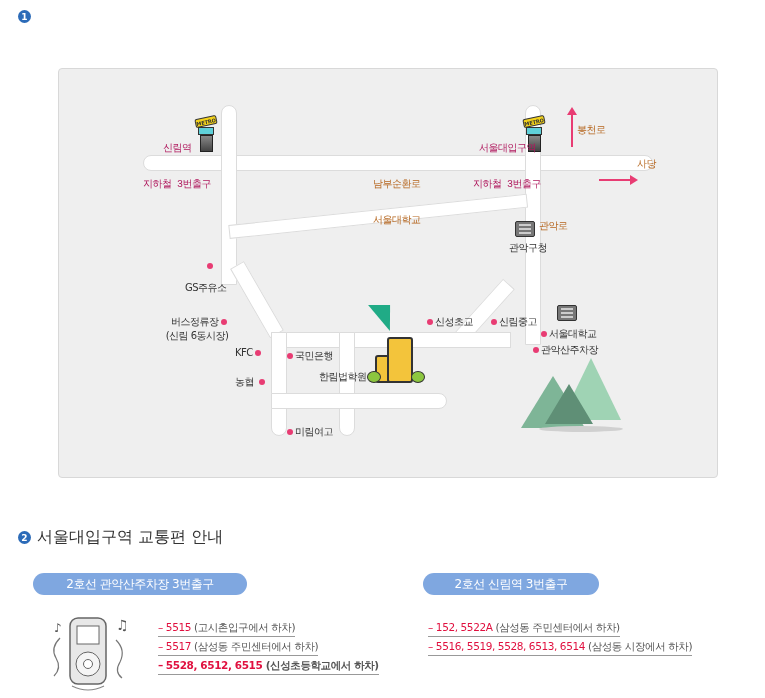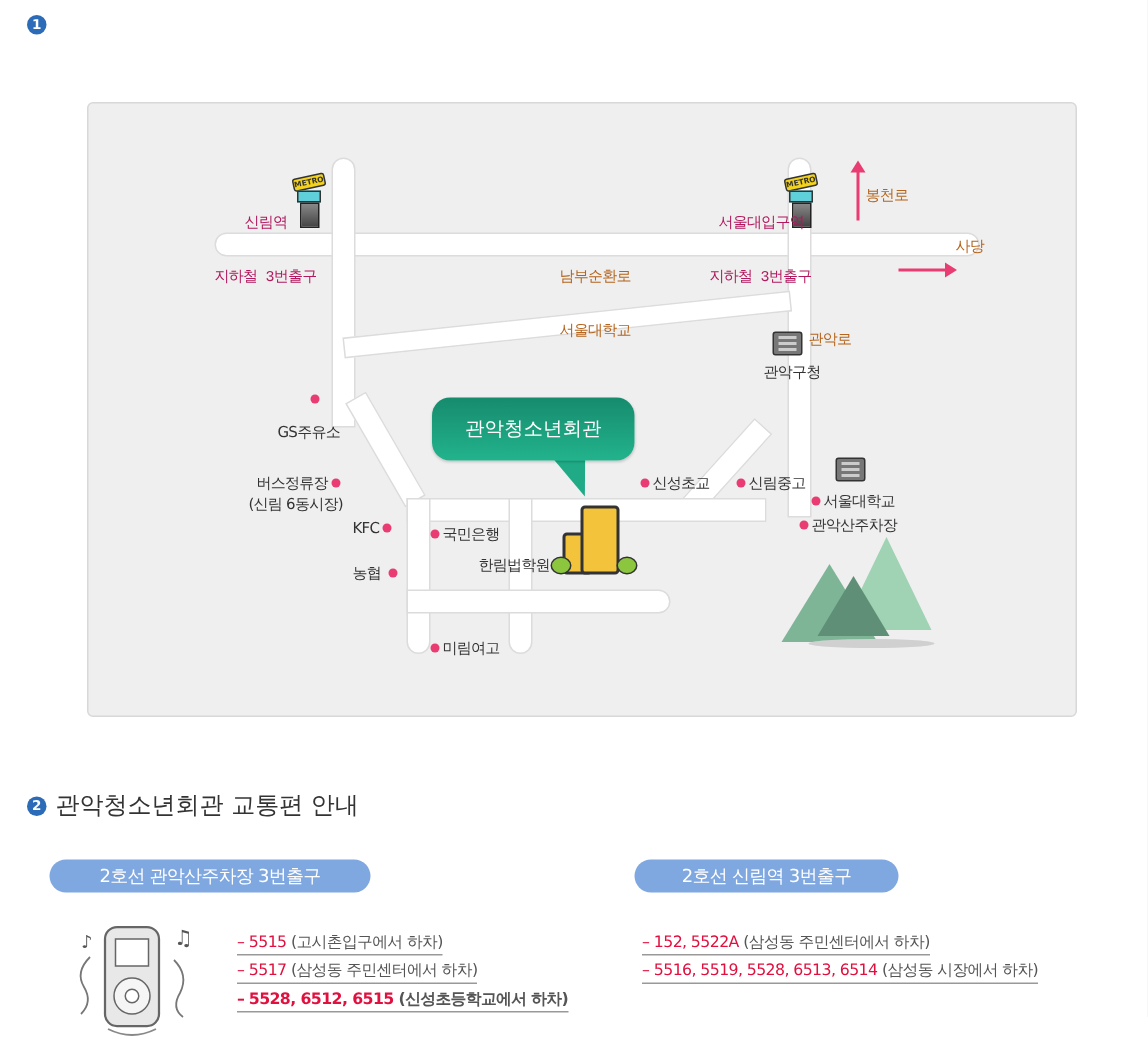--- a/index.html
+++ b/index.html
@@ -129,39 +129,38 @@
   </div>
   <div class="gov-icon" style="left:498px; top:236px;"></div>
   <div class="lbl poi" style="left:480px; top:258px;">
     <span class="dot"></span><span>서울대학교</span>
   </div>
   <div class="lbl poi" style="left:472px; top:274px;">
     <span class="dot"></span><span>관악산주차장</span>
   </div>
 
   <div class="bubble-tail"></div>
-  <div class="bubble">관악청소년회관</div>
   <div class="building">
     <div class="b2"></div>
       <div class="b1"></div>
     <div class="bush" style="left:0;"></div>
       <div class="bush" style="left:44px;"></div>
   </div>
 
   <div class="mountain">
     <div class="tri" style="left:0; top:22px; border-left-width:32px; border-right-width:32px; border-bottom-width:52px; border-bottom-color:#7eb597;"></div>
     <div class="tri" style="left:40px; top:4px; border-left-width:30px; border-right-width:30px; border-bottom-width:62px; border-bottom-color:#9fd3b4;"></div>
     <div class="tri" style="left:24px; top:30px; border-left-width:24px; border-right-width:24px; border-bottom-width:40px; border-bottom-color:#5f8f76;"></div>
     <div style="position:absolute; left:18px; top:72px; width:84px; height:6px; border-radius:50%; background:#d0d0d0;"></div>
   </div>
 </div>
 
 <div class="sec-title" style="top:527px;">
   <span class="num-badge">2</span>
-  <span>관악청소년회관 교통편 안내</span>
+  <span>서울대입구역 교통편 안내</span>
 </div>
 
 <svg class="mp3" viewBox="0 0 95 85">
   <rect x="28" y="8" width="36" height="66" rx="8" fill="#e8e8e8" stroke="#666" stroke-width="1.5"></rect>
   <rect x="35" y="16" width="22" height="18" fill="#fff" stroke="#666"></rect>
   <circle cx="46" cy="54" r="12" fill="#f5f5f5" stroke="#666"></circle>
   <circle cx="46" cy="54" r="4.5" fill="#fff" stroke="#666"></circle>
   <path d="M18 28 q-10 10 -4 20 q6 10 -2 18" fill="none" stroke="#777" stroke-width="1.2"></path>
   <path d="M74 30 q10 10 4 22 q-6 10 2 16" fill="none" stroke="#777" stroke-width="1.2"></path>
   <text x="12" y="22" font-size="12" fill="#555">♪</text>

